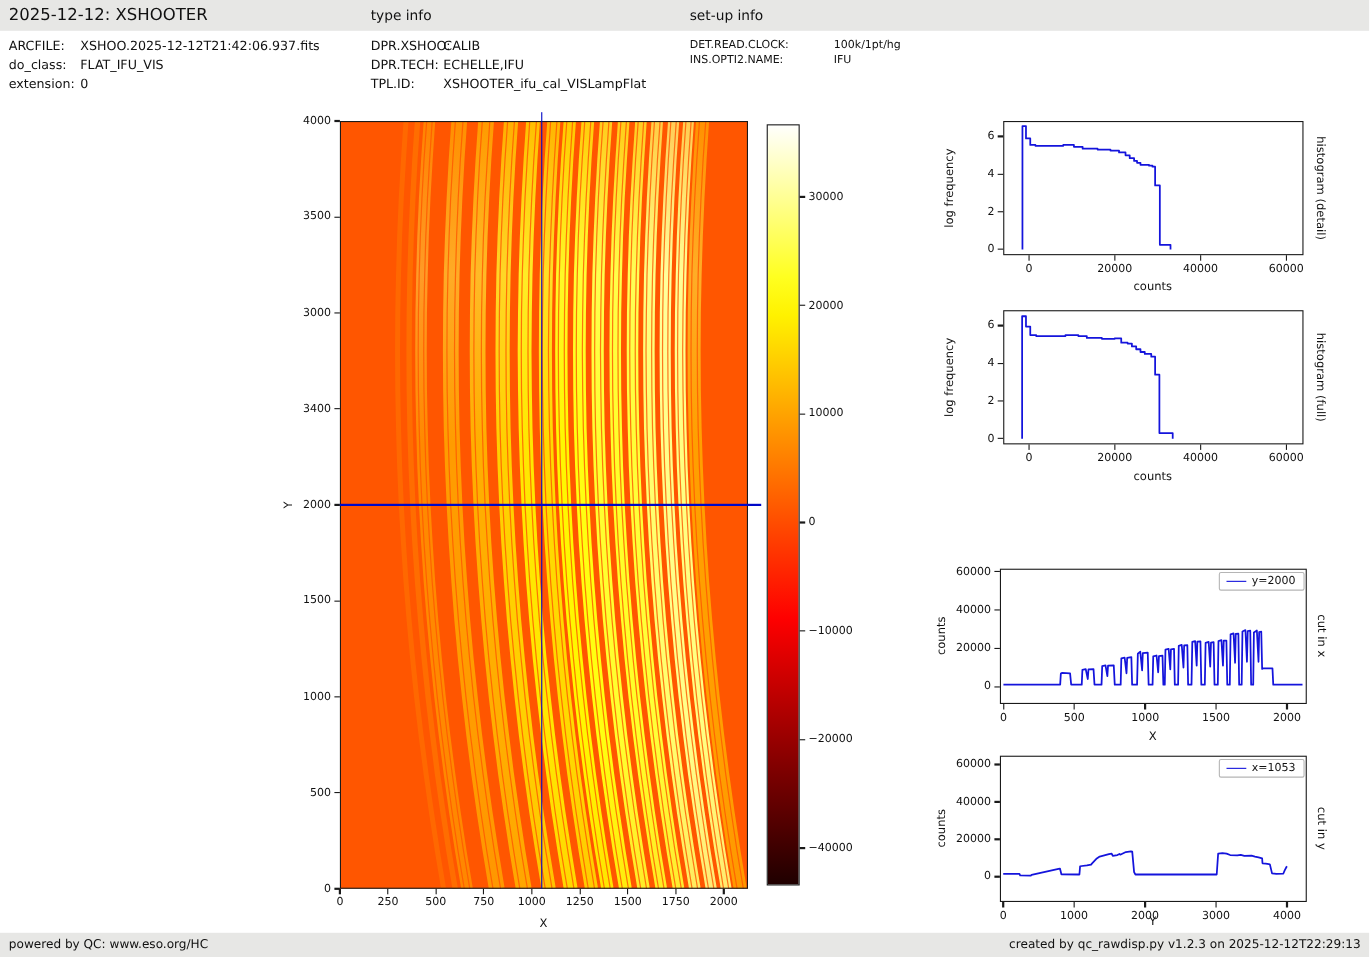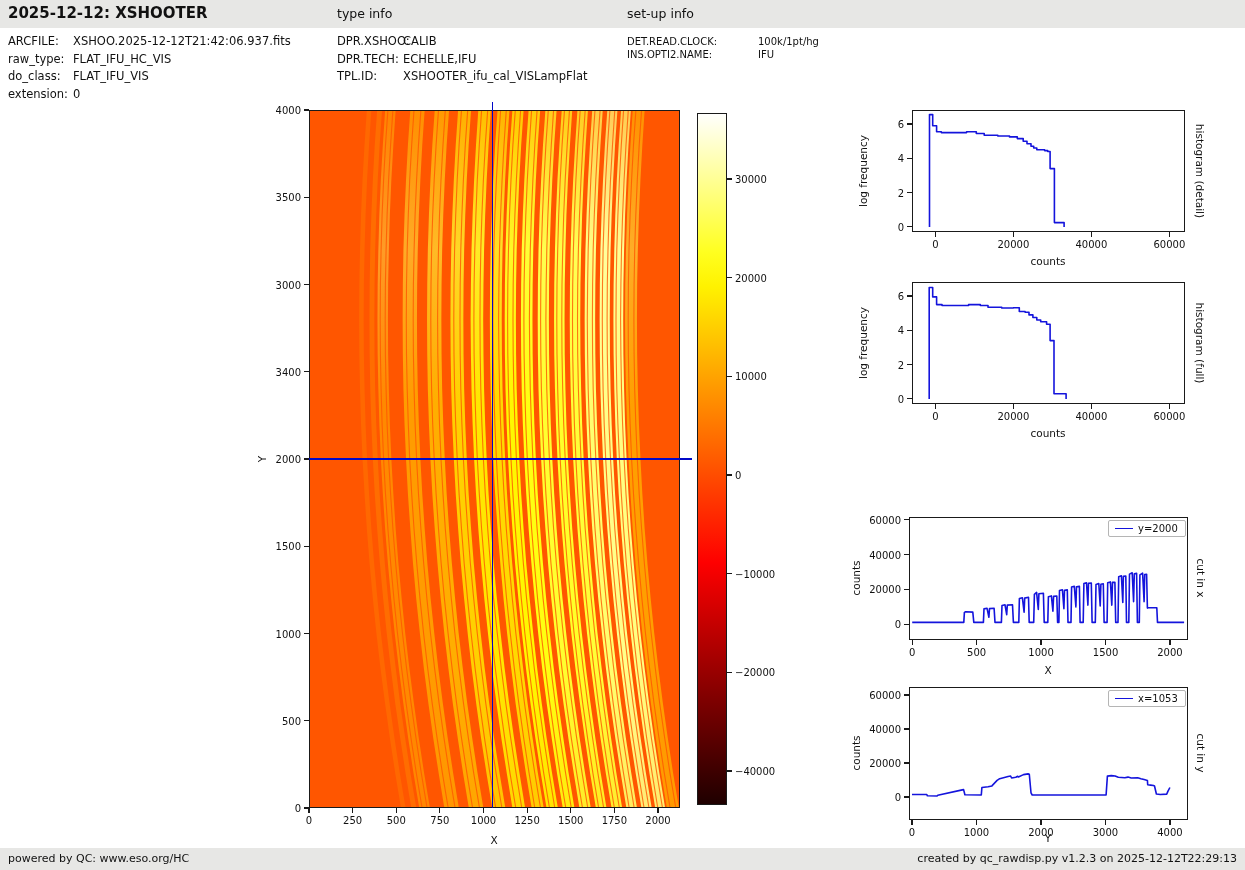--- a/index.html
+++ b/index.html
@@ -1,21 +1,21 @@
 <!DOCTYPE html>
 <html><head>
 <meta charset="utf-8">
 <style>
   html,body{margin:0;padding:0;background:#ffffff;}
   #fig{position:relative;width:1245px;height:870px;background:#ffffff;
        font-family:"DejaVu Sans",sans-serif;color:#111;overflow:hidden;}
   .band{position:absolute;left:0;width:1245px;background:#e7e7e5;}
   .band.top{top:0;height:28px;}
   .band.bottom{top:848px;height:22px;}
-  .title{position:absolute;left:8px;top:4px;font-size:15px;font-weight:bold;white-space:nowrap;}
+  .title{position:absolute;left:8px;top:4px;font-size:15px;font-weight:normal;white-space:nowrap;}
   .sect{position:absolute;top:6px;font-size:12.5px;white-space:nowrap;}
   .meta{position:absolute;white-space:nowrap;}
   .mrow{display:flex;line-height:17.5px;font-size:11.5px;}
   .mrow .mlab{width:65px;flex:none;}
   #type-info .mrow .mlab{width:66px;}
   .setup .mrow{line-height:13px;font-size:10px;align-items:flex-end;}
   .setup .mrow .mlab{width:131px;}
   .panel-box{position:absolute;border:1.5px solid #1a1a1a;background:none;box-sizing:border-box;}
   .tick{position:absolute;background:#1a1a1a;}
   .tlabel{position:absolute;font-size:10px;transform:translate(-50%,0);white-space:nowrap;color:#111;}
@@ -37,24 +37,20 @@
   <div class="band top">
     <span class="title">2025-12-12: XSHOOTER</span>
     <span class="sect" style="left:337px">type info</span>
     <span class="sect" style="left:627px">set-up info</span>
   </div>
 
   <div class="meta" id="file-info" style="left:8px;top:33px">
       <div class="mrow">
         <span class="mlab">ARCFILE:</span>
         <span class="mval">XSHOO.2025-12-12T21:42:06.937.fits</span>
-      </div>
-      <div class="mrow">
-        <span class="mlab">raw_type:</span>
-        <span class="mval">FLAT_IFU_HC_VIS</span>
       </div>
       <div class="mrow">
         <span class="mlab">do_class:</span>
         <span class="mval">FLAT_IFU_VIS</span>
       </div>
       <div class="mrow">
         <span class="mlab">extension:</span>
         <span class="mval">0</span>
       </div>
     </div>

